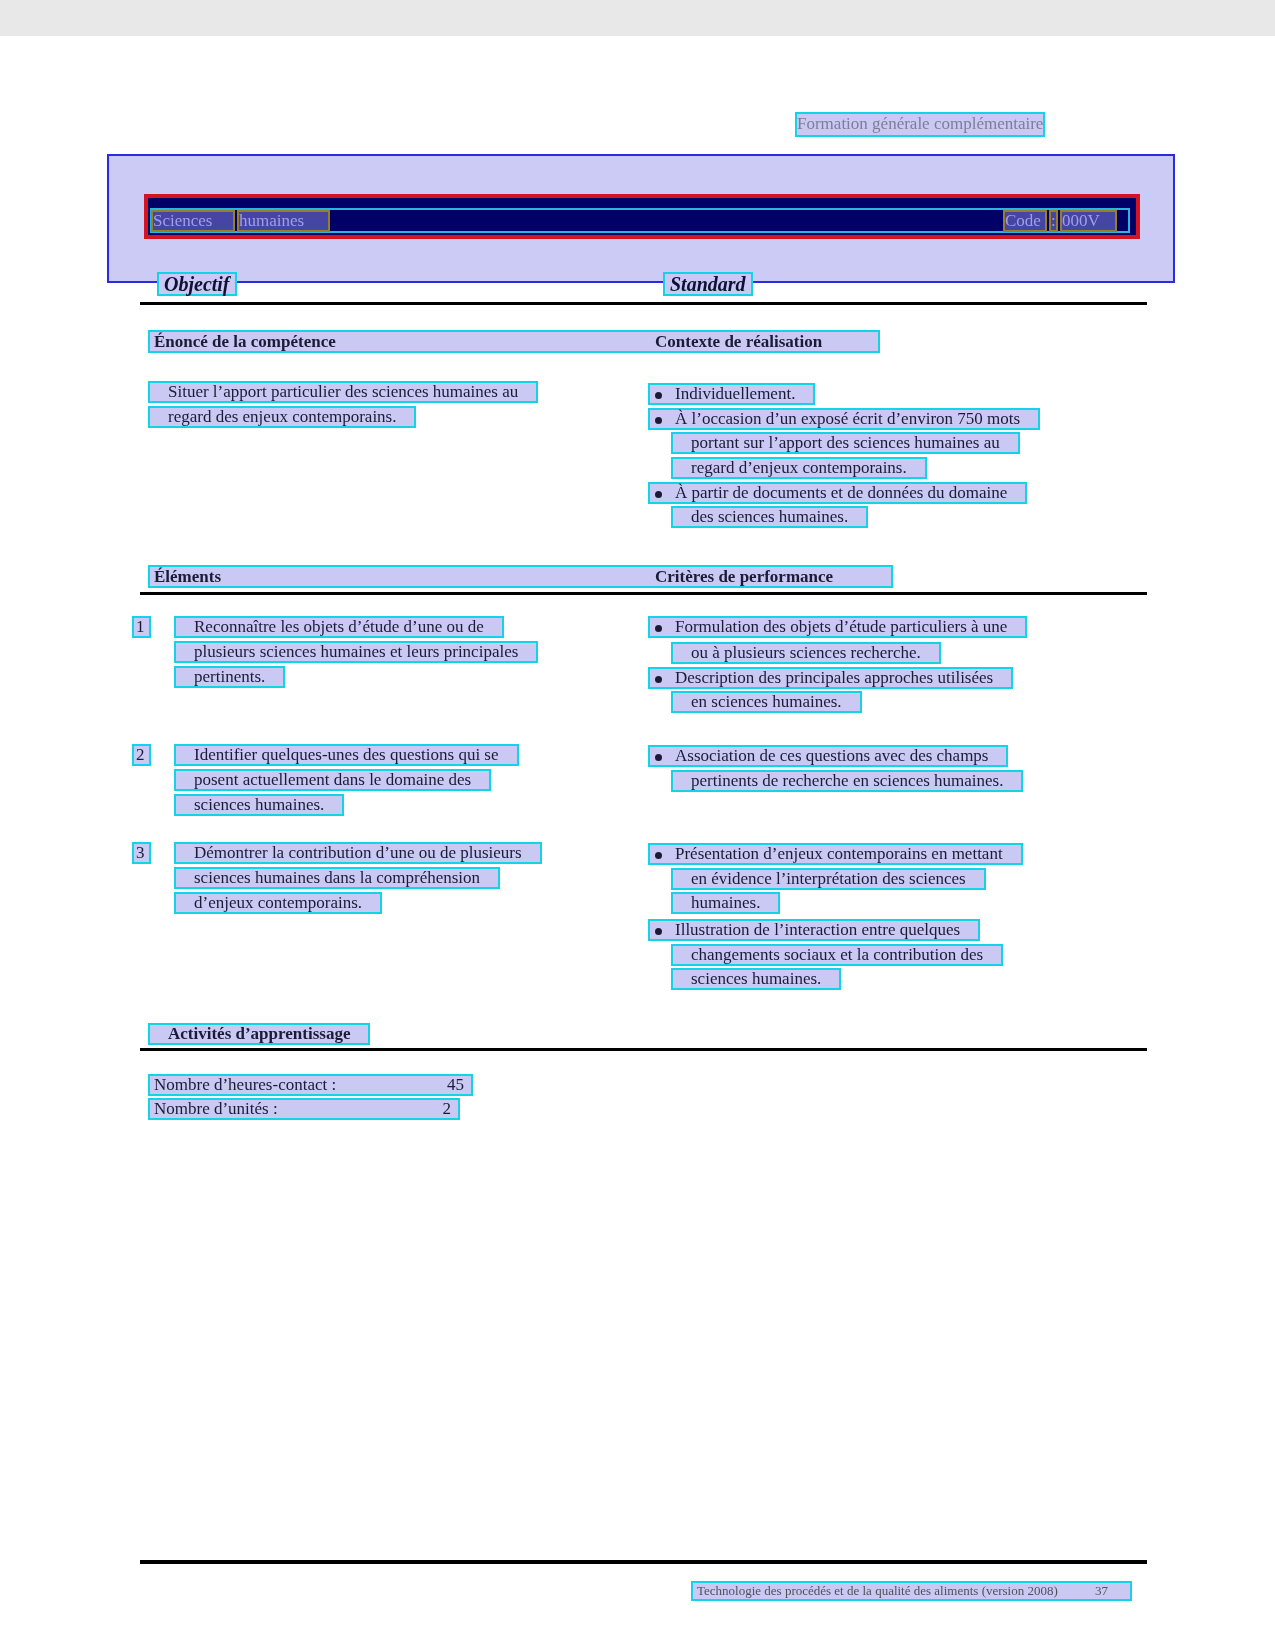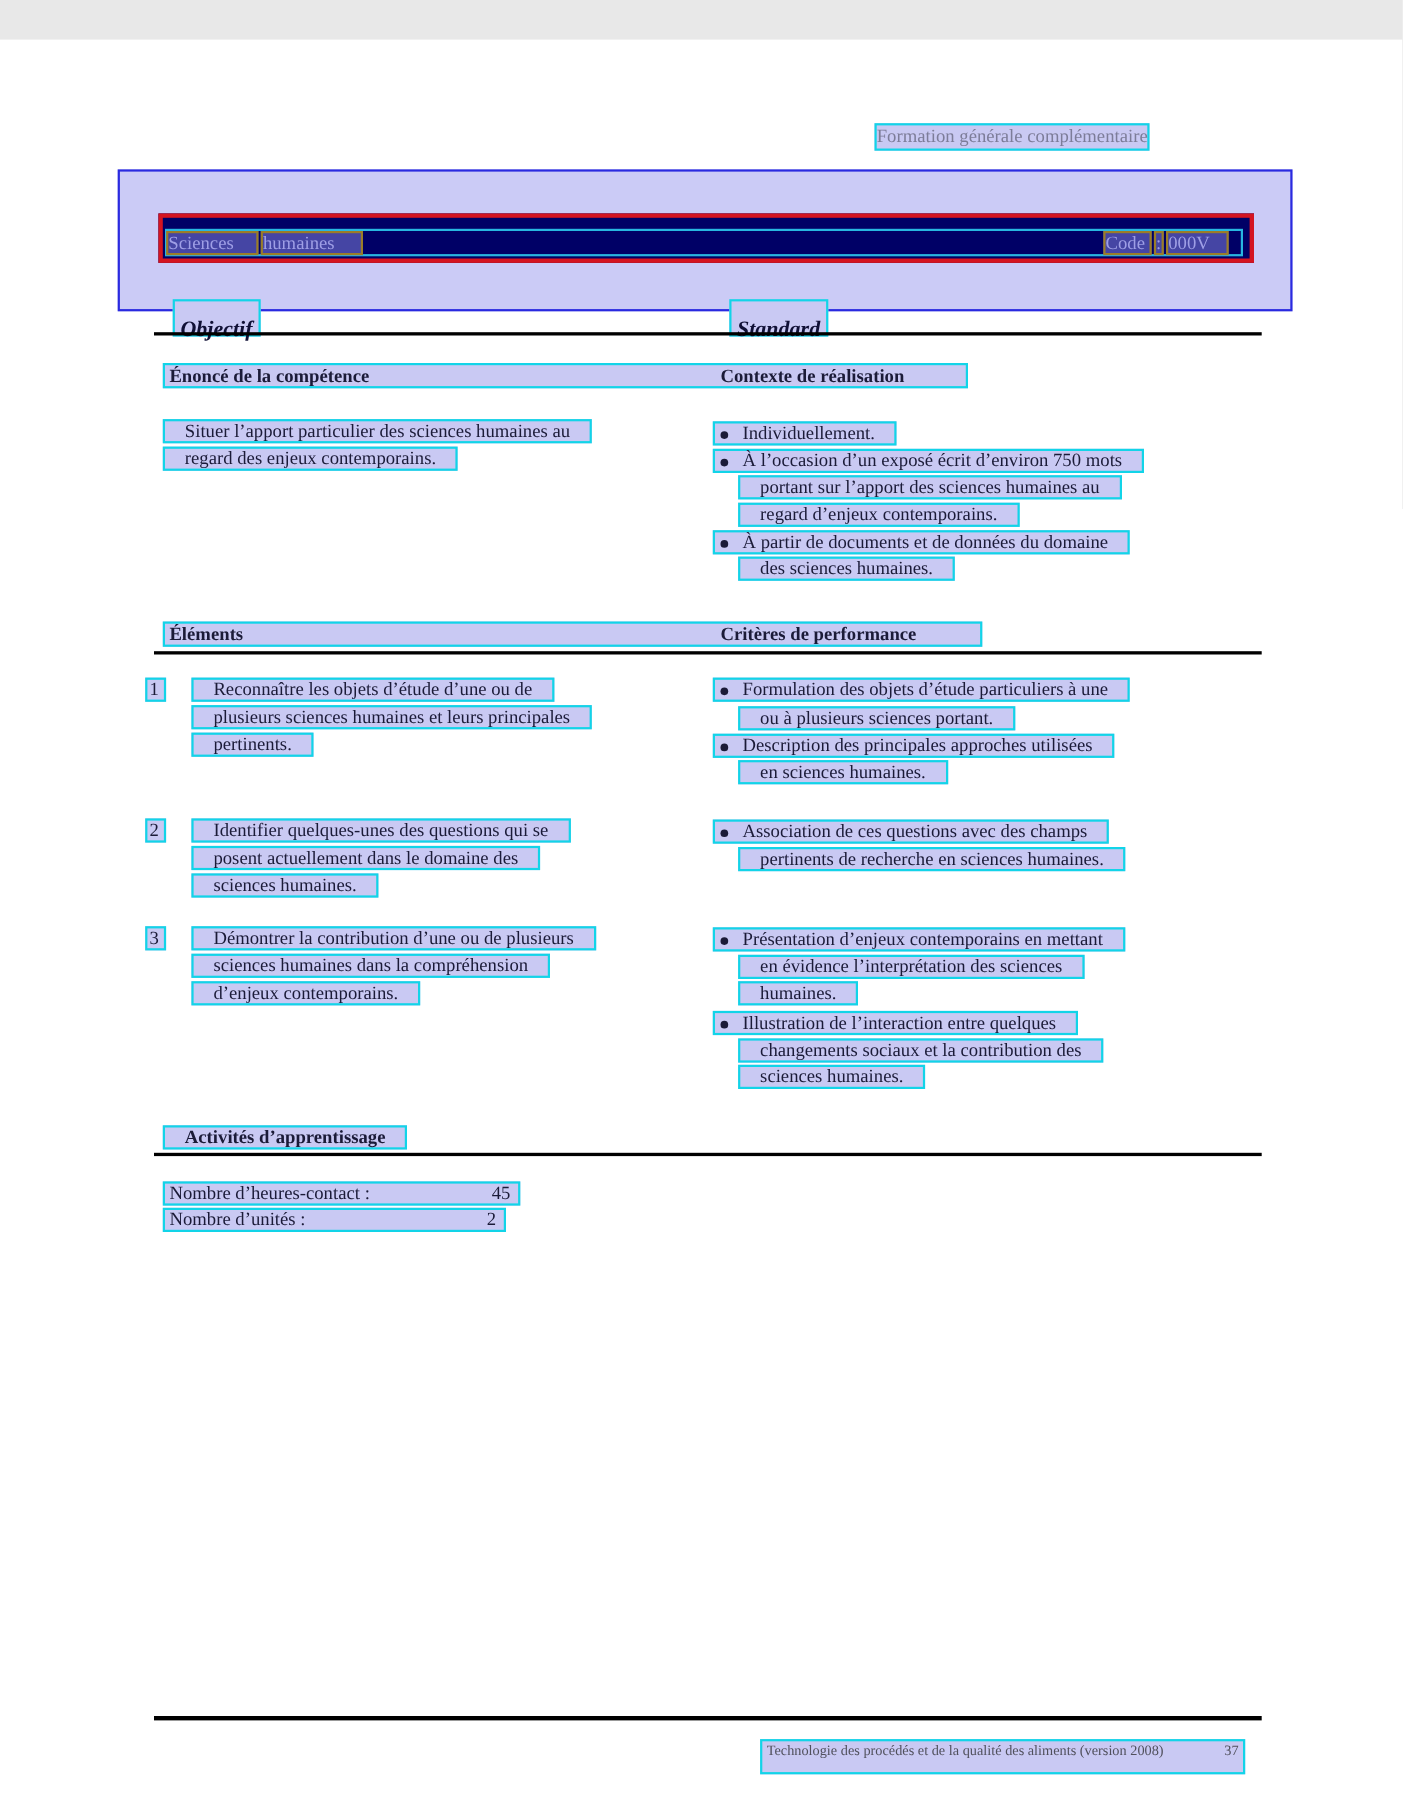--- a/index.html
+++ b/index.html
@@ -30,25 +30,25 @@
   .banner{position:absolute;left:144px;top:158px;width:996px;height:45px;
       background:var(--banner-fill);border:4px solid var(--banner-border);box-sizing:border-box;}
   .banner-linebox{position:absolute;left:2px;top:10px;width:980px;height:25px;
       border:2px solid var(--banner-line-border);box-sizing:border-box;}
   .wordbox{position:absolute;top:12px;height:22px;box-sizing:border-box;
       border:2px solid var(--word-box-border);background:rgba(137,137,226,0.5);
       color:var(--banner-text);font-size:17px;line-height:17px;text-align:left;white-space:nowrap;}
   .pageheader{position:absolute;left:795px;top:76px;height:25px;line-height:20px;font-size:17px;
       color:var(--muted-text);}
   .obj-std{height:24px;line-height:20px;font-size:20px;font-weight:bold;font-style:italic;
-      color:#101035;padding:15px 5px;}
+      color:#101035;padding:0 5px;}
   .valrow{display:flex;justify-content:space-between;padding:0 7px 17px 4px;}
-  .footer-row{position:absolute;left:691px;top:1545px;width:441px;height:32px;
+  .footer-row{position:absolute;left:691px;top:1545px;width:441px;height:20px;
       background:var(--highlight-fill);border:2px solid var(--highlight-border);box-sizing:border-box;
-      display:flex;justify-content:space-between;padding:0 4px 0 4px;
+      display:flex;justify-content:space-between;padding:0 22px 0 4px;
       font-size:13px;line-height:15px;color:var(--footer-text);white-space:nowrap;text-align:right;}
 </style>
 </head>
 <body>
 
 <div class="page">
 
   <div class="hl pageheader">Formation générale complémentaire</div>
 
   <div class="panel"></div>
@@ -84,21 +84,21 @@
     <span class="left-part">Éléments</span>
     <span class="right-part">Critères de performance</span>
   </div>
   <div class="rule" style="left:140px;top:556px;width:1007px;height:3px"></div>
 
   <div class="hl line num" style="left:132px;top:580px">1</div>
   <div class="hl line" style="left:174px;top:580px">Reconnaître les objets d’étude d’une ou de</div>
   <div class="hl line" style="left:174px;top:605px">plusieurs sciences humaines et leurs principales</div>
   <div class="hl line" style="left:174px;top:630px">pertinents.</div>
   <div class="hl line bullet" style="left:648px;top:580px">Formulation des objets d’étude particuliers à une</div>
-  <div class="hl line" style="left:671px;top:606px">ou à plusieurs sciences portant.</div>
+  <div class="hl line" style="left:671px;top:606px">ou à plusieurs sciences recherche.</div>
   <div class="hl line bullet" style="left:648px;top:631px">Description des principales approches utilisées</div>
   <div class="hl line" style="left:671px;top:655px">en sciences humaines.</div>
 
   <div class="hl line num" style="left:132px;top:708px">2</div>
   <div class="hl line" style="left:174px;top:708px">Identifier quelques-unes des questions qui se</div>
   <div class="hl line" style="left:174px;top:733px">posent actuellement dans le domaine des</div>
   <div class="hl line" style="left:174px;top:758px">sciences humaines.</div>
   <div class="hl line bullet" style="left:648px;top:709px">Association de ces questions avec des champs</div>
   <div class="hl line" style="left:671px;top:734px">pertinents de recherche en sciences humaines.</div>
 

